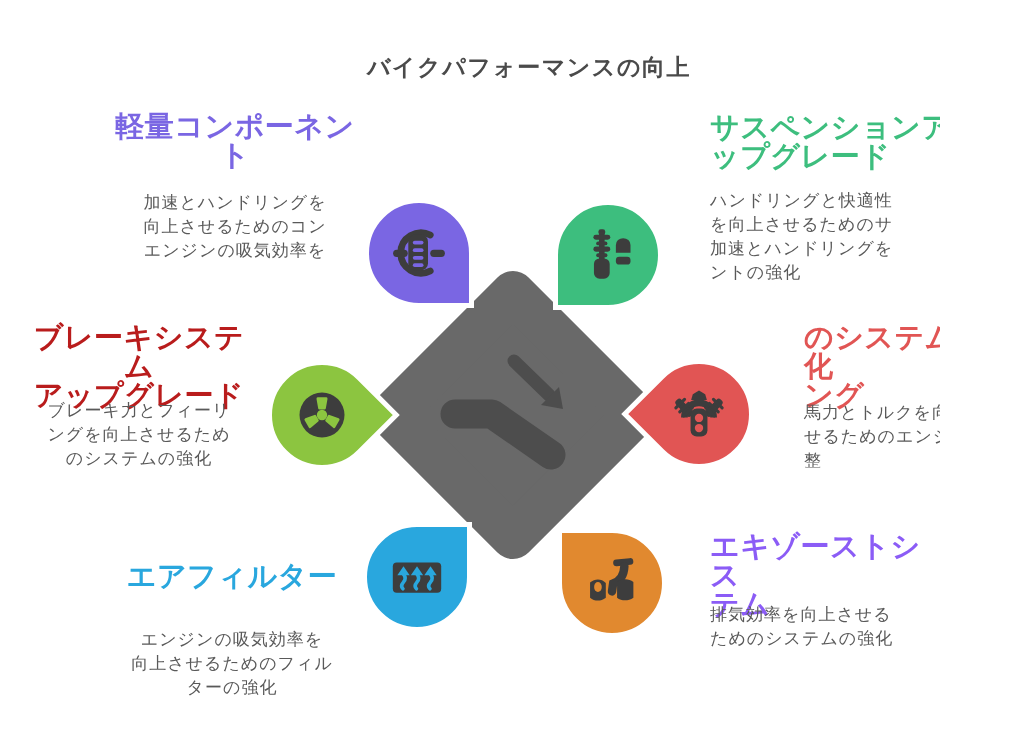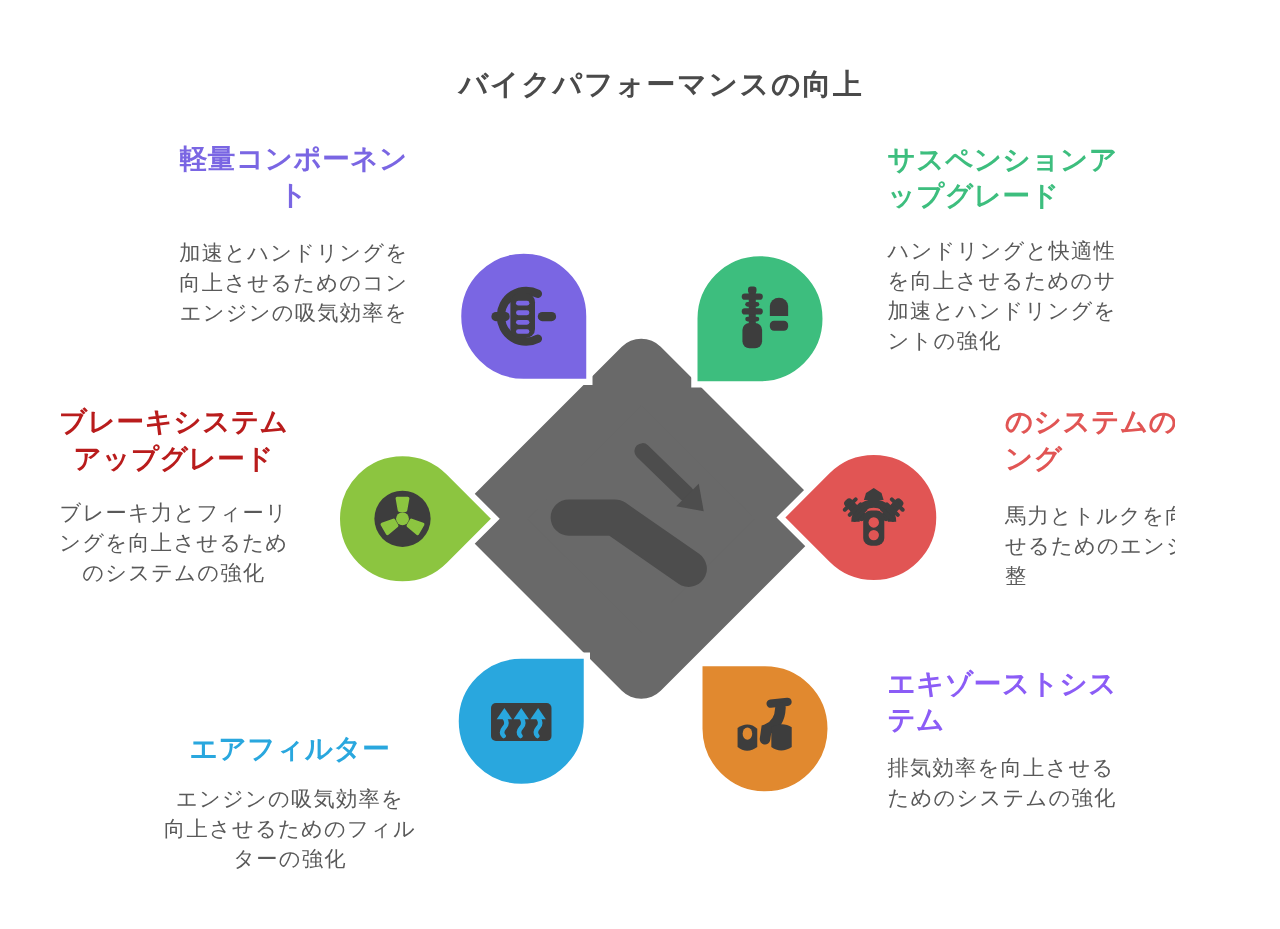--- a/index.html
+++ b/index.html
@@ -19,36 +19,36 @@
   .tear svg{display:block;}
   .tear-purple{left:364px;top:198px;background:#7a66e3;border-radius:50% 50% 0 50%;}
   .tear-green {left:553px;top:200px;background:#3dbe7e;border-radius:50% 50% 50% 0;}
   .tear-lime  {left:267px;top:360px;background:#8cc540;border-radius:50% 50% 0 50%;transform:rotate(-45deg);}
   .tear-lime svg{transform:rotate(45deg);}
   .tear-red   {left:644px;top:359px;background:#e15554;border-radius:50% 50% 50% 0;transform:rotate(45deg);}
   .tear-red svg{transform:rotate(-45deg);}
   .tear-blue  {left:362px;top:522px;background:#29a7de;border-radius:50% 0 50% 50%;}
   .tear-orange{left:557px;top:528px;background:#e1892f;border-radius:0 50% 50% 50%;}
   .sec-title{
-    position:absolute;z-index:3;font-weight:bold;font-size:22px;line-height:29px;
+    position:absolute;z-index:3;font-weight:bold;font-size:29px;line-height:29px;
     letter-spacing:0.5px;white-space:pre-line;
   }
   .sec-body{
     position:absolute;z-index:3;font-size:17px;line-height:24px;color:#595959;
     letter-spacing:1px;white-space:pre-line;
   }
   .al-c{text-align:center;} .al-l{text-align:left;margin-left:20px;}
   .c-purple{color:#7a66e3;} .c-green{color:#3dbe7e;} .c-lime{color:#b91c1c;font-family:Liberation Mono, monospace;}
   .c-red{color:#e15554;} .c-blue{color:#29a7de;} .c-orange{color:#8b5cf6;}
   
   .tb-0t{left:115px;top:112px;width:240px;} .tb-0b{left:110px;top:191px;width:250px;}
   .tb-1t{left:690px;top:113px;width:250px;} .tb-1b{left:690px;top:189px;width:260px;}
   .tb-2t{left:19px; top:325px;width:240px;} .tb-2b{left:19px; top:399px;width:240px;}
   .tb-3t{left:784px;top:323px;width:240px;} .tb-3b{left:784px;top:401px;width:240px;}
-  .tb-4t{left:112px;top:584px;width:240px;} .tb-4b{left:107px;top:628px;width:250px;}
+  .tb-4t{left:112px;top:562px;width:240px;} .tb-4b{left:107px;top:628px;width:250px;}
   .tb-5t{left:690px;top:532px;width:240px;} .tb-5b{left:690px;top:603px;width:240px;}
 </style>
 </head>
 <body>
 
 <div class="stage">
 
   <div class="main-title">バイクパフォーマンスの向上</div>
 
   <svg class="center-svg" width="1024" height="743" viewBox="0 0 1024 743">

